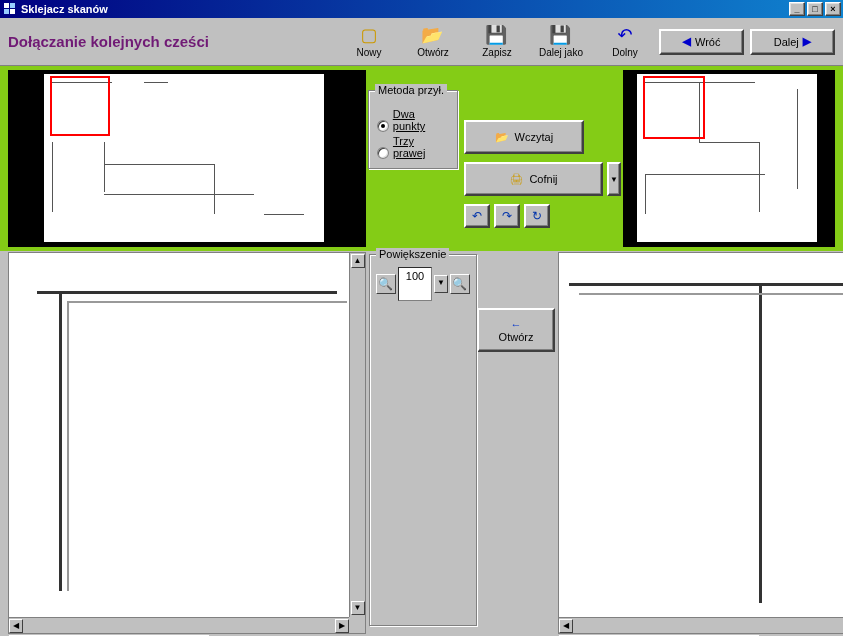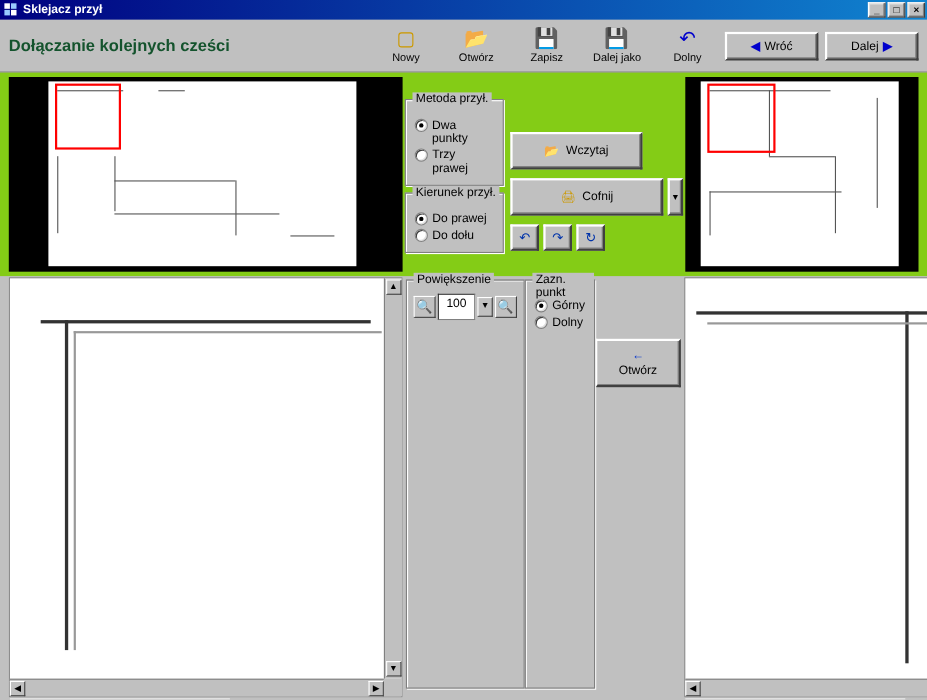--- a/index.html
+++ b/index.html
@@ -44,21 +44,21 @@
     height: 48px;
     background: #c0c0c0;
     border-bottom: 1px solid #808080;
     display: flex;
     align-items: center;
     padding: 0 8px;
   }
   .heading {
     font-size: 15px;
     font-weight: bold;
-    color: #14532d;
+    color: #701a75;
   }
   .tool-buttons {
     display: flex;
     gap: 16px;
     margin-left: auto;
     align-items: flex-start;
   }
   .tool-btn {
     display: flex;
     flex-direction: column;
@@ -131,21 +131,21 @@
     position:relative;
     font-size:11px;
     background:#c0c0c0;
   }
   .groupbox .gb-title {
     position:absolute;
     top:-7px;left:6px;
     background:#c0c0c0;
     padding:0 3px;
   }
-  .radio-row { display:flex;align-items:flex-start;gap:4px;margin:3px 0;font-size:11px;}
+  .radio-row { display:flex;align-items:flex-end;gap:4px;margin:3px 0;font-size:11px;text-decoration:underline;}
   .radio {
     width:12px;height:12px;border-radius:50%;
     background:#fff;border:1px solid #808080;
     box-shadow: inset -1px -1px 0 #dfdfdf, inset 1px 1px 0 #404040;
     display:inline-flex;align-items:center;justify-content:center;
   }
   .radio.checked::after {
     content:"";width:4px;height:4px;border-radius:50%;background:#000;
   }
   .std-btn {
@@ -198,42 +198,42 @@
     width:200px;
   }
 
   .lower-center {
     flex:1;
     padding:4px 3px;
     display:flex;flex-direction:row;
     align-items:stretch;
   }
   .zoom-input {
-    width:34px;height:24px;background:#fff;border:1px inset #808080;
+    width:34px;height:34px;background:#fff;border:1px inset #808080;
     text-align:center;font-size:11px;line-height:16px;
   }
   .zoom-dd{width:14px;height:18px;background:#c0c0c0;border:1px solid;border-color:#fff #404040 #404040 #fff;font-size:8px;text-align:center;line-height:14px;}
   .zoom-btn{width:20px;height:20px;background:#c0c0c0;border:1px solid;border-color:#fff #404040 #404040 #fff;font-size:12px;display:inline-flex;align-items:center;justify-content:center;}
   .dolacz-btn{width:78px;height:44px;margin:54px auto 0 auto;flex-direction:column;gap:2px;}
   .plan-line{position:absolute;background:#333;}
   
 </style>
 </head>
 <body>
 
 <div class="titlebar">
   <span class="icon">
     <svg width="14" height="14">
         <rect x="1" y="1" width="5" height="5" fill="#fff"></rect>
         <rect x="7" y="1" width="5" height="5" fill="#9cf"></rect>
         <rect x="1" y="7" width="5" height="5" fill="#9cf"></rect>
         <rect x="7" y="7" width="5" height="5" fill="#fff"></rect>
       </svg>
   </span>
-  <span>Sklejacz przył</span>
+  <span>Sklejacz skanów</span>
   <span class="spacer"></span>
   <span class="win-btn">_</span>
   <span class="win-btn">□</span>
   <span class="win-btn">×</span>
 </div>
 
 <div class="toolbar-row">
   <span class="heading">Dołączanie kolejnych cześci</span>
   <div class="tool-buttons">
     <div class="tool-btn">
@@ -290,31 +290,20 @@
       <div style="flex:0 0 90px">
         <div class="groupbox">
           <span class="gb-title">Metoda przył.</span>
           <div class="radio-row">
             <span class="radio checked"></span>
             <span>Dwa punkty</span>
           </div>
           <div class="radio-row">
             <span class="radio"></span>
             <span>Trzy prawej</span>
-          </div>
-        </div>
-        <div class="groupbox">
-          <span class="gb-title">Kierunek przył.</span>
-          <div class="radio-row">
-            <span class="radio checked"></span>
-            <span>Do prawej</span>
-          </div>
-          <div class="radio-row">
-            <span class="radio"></span>
-            <span>Do dołu</span>
           </div>
         </div>
       </div>
       <div style="flex:1;padding-top:30px">
         <div class="std-btn big-btn">
           <span style="color:#cc9900">📂</span>
           <span>Wczytaj</span>
         </div>
         <div class="row-flex">
           <div class="std-btn big-btn" style="flex:1">
@@ -385,31 +374,20 @@
         <span class="zoom-btn">
             <span>🔍</span>
           </span>
         <span class="zoom-input">100</span>
         <span class="zoom-dd">▼</span>
         <span class="zoom-btn">
             <span>🔍</span>
           </span>
       </div>
     </div>
-    <div class="groupbox">
-      <span class="gb-title">Zazn. punkt</span>
-      <div class="radio-row">
-        <span class="radio checked"></span>
-        <span>Górny</span>
-      </div>
-      <div class="radio-row">
-        <span class="radio"></span>
-        <span>Dolny</span>
-      </div>
-    </div>
     <div class="std-btn dolacz-btn">
       <span style="color:#0033cc;font-weight:bold">←</span>
       <span>Otwórz</span>
     </div>
   </div>
 
   <div class="view-panel right">
     <div class="plan-line" style="top:30px;left:10px;width:320px;height:3px"></div>
     <div class="plan-line" style="top:30px;left:200px;width:3px;height:320px"></div>
     <div class="plan-line" style="top:40px;left:20px;width:310px;height:2px;background:#999"></div>

